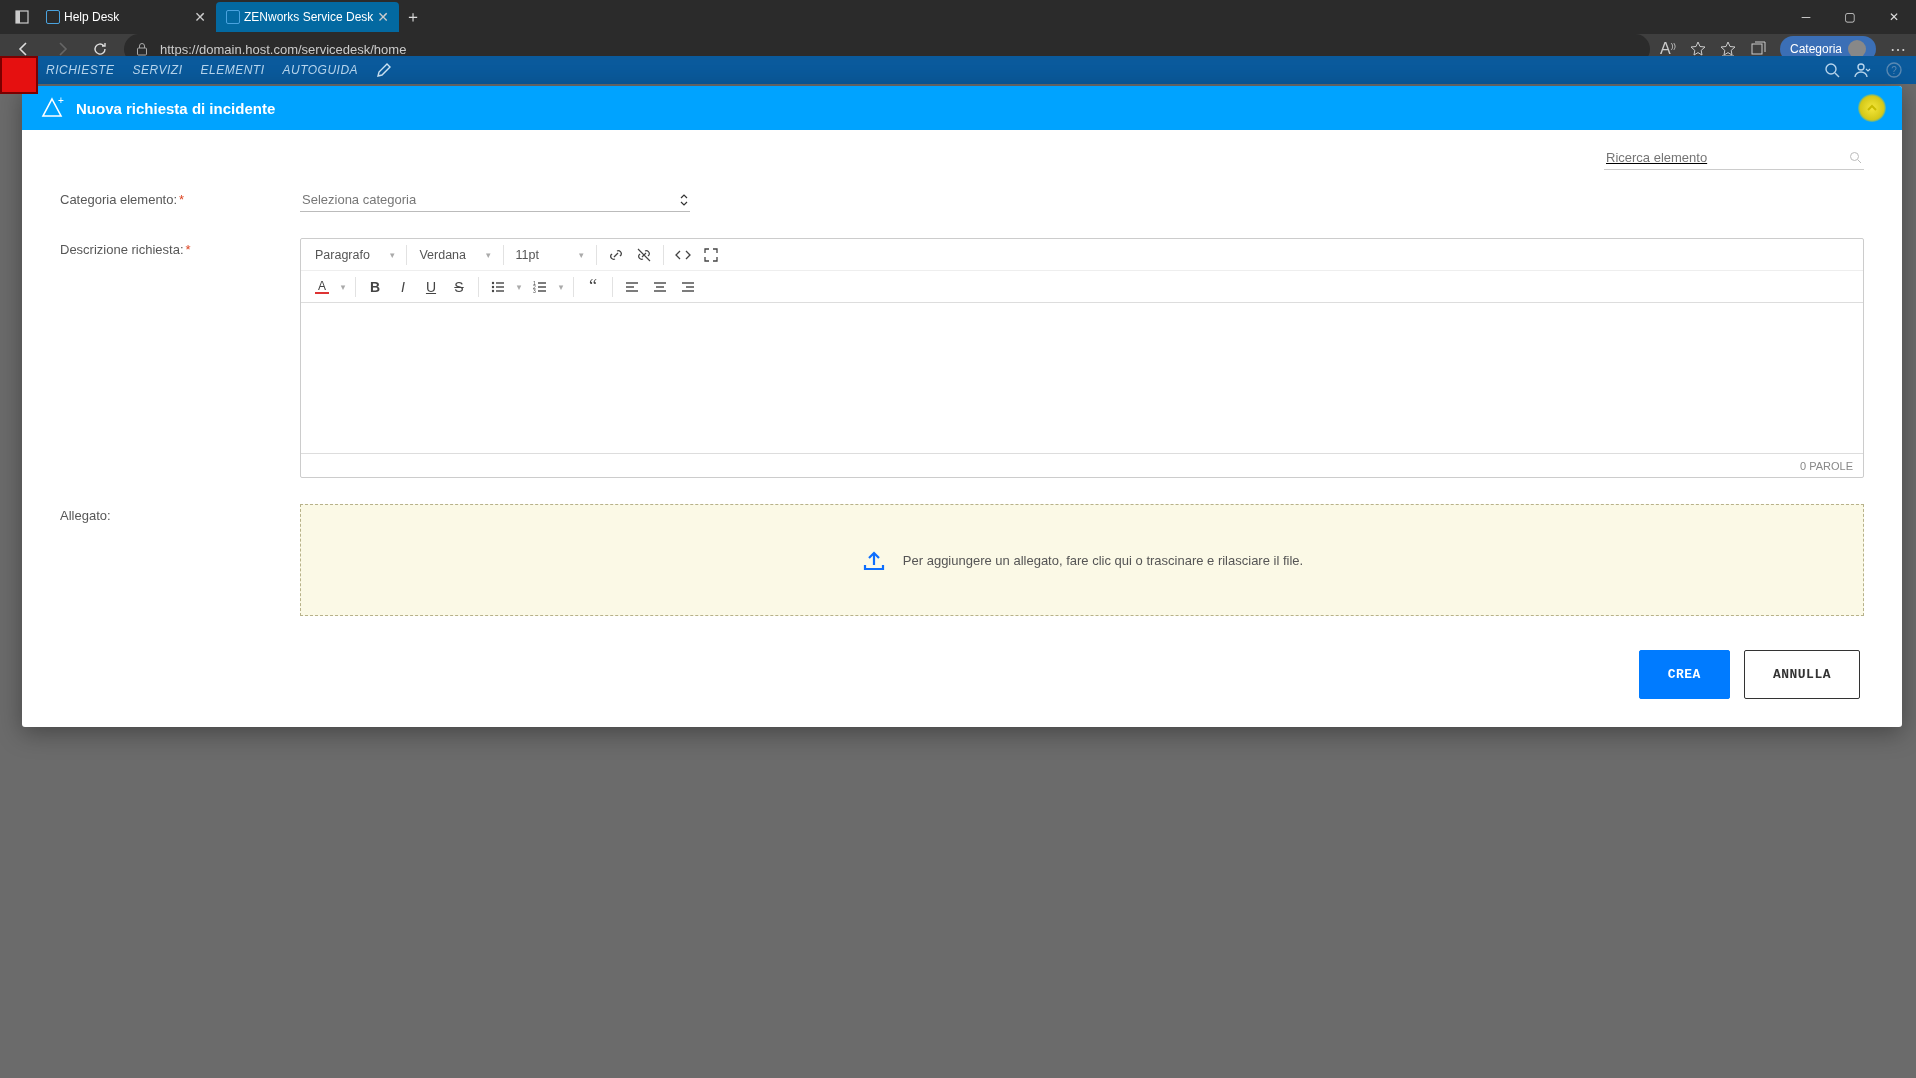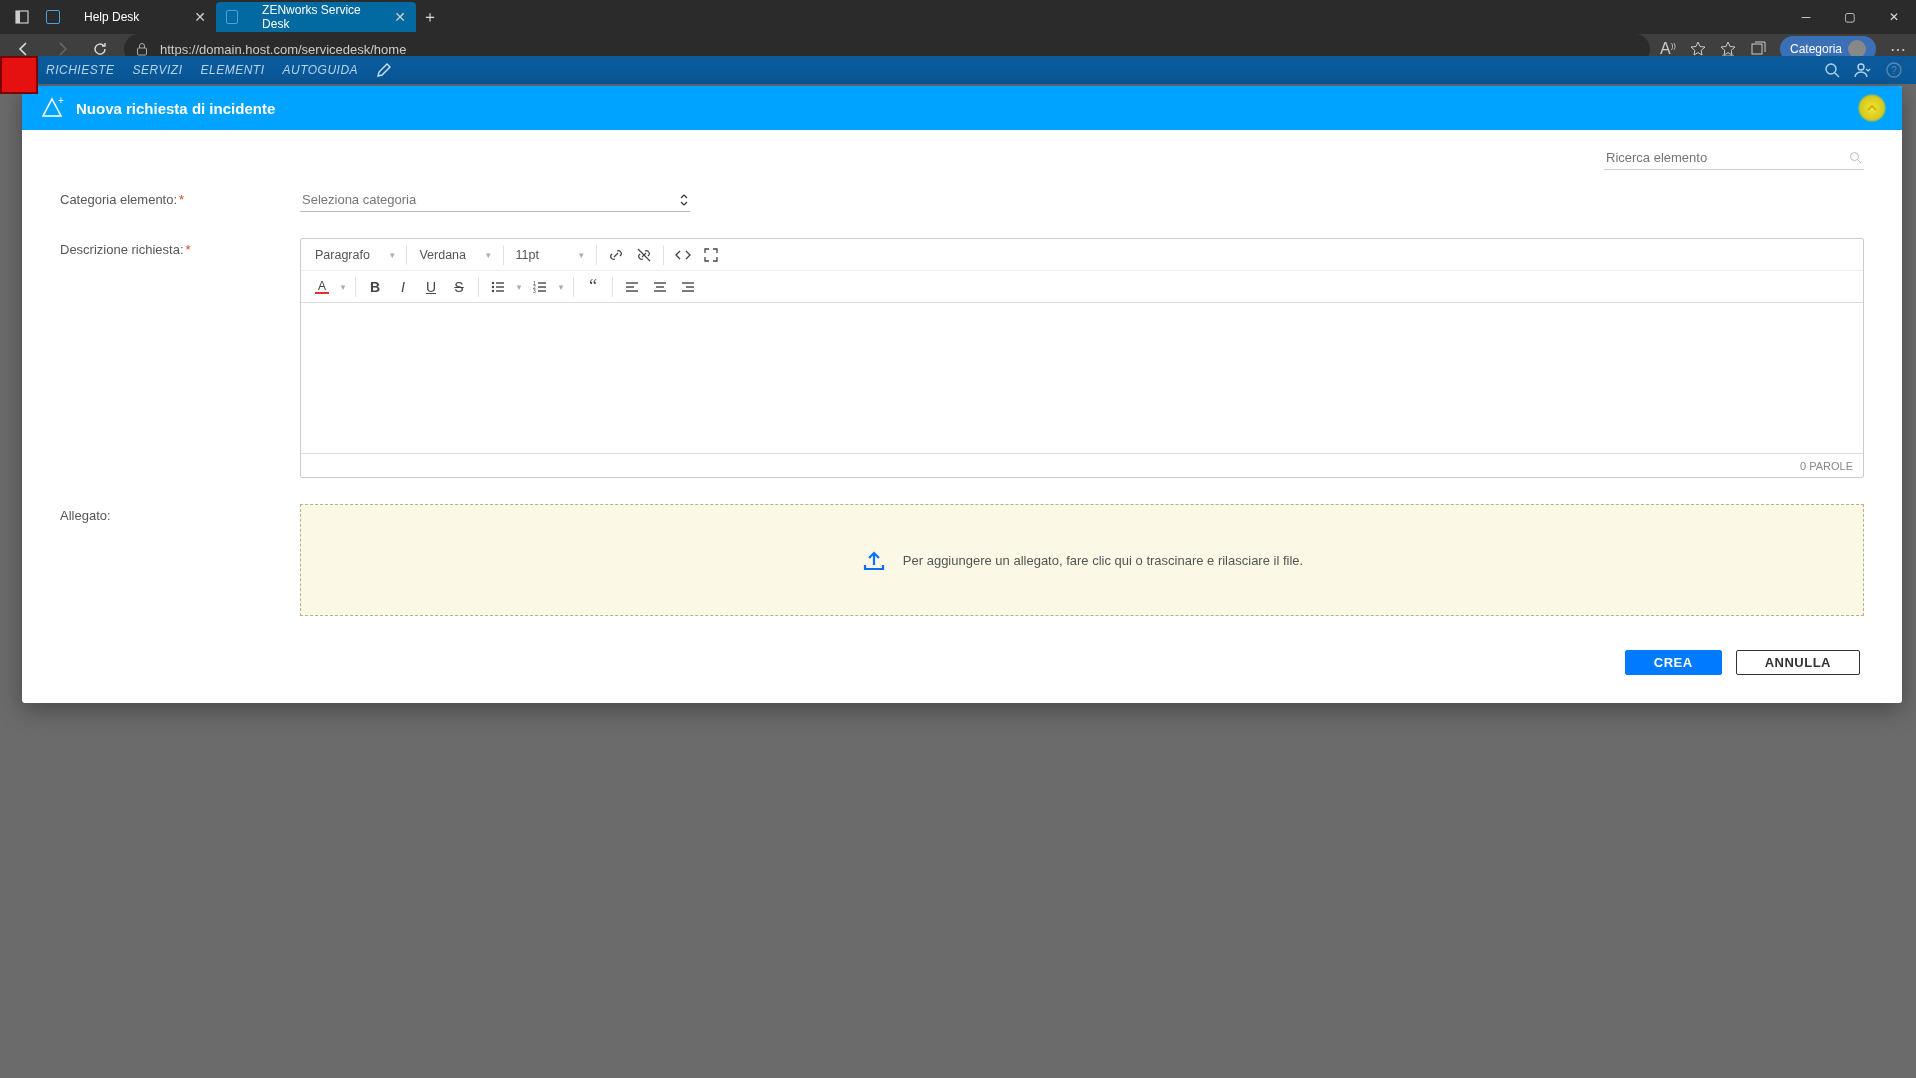--- a/index.html
+++ b/index.html
@@ -2,21 +2,21 @@
 <html><head>
 <meta charset="utf-8">
 <style>
 * { margin: 0; padding: 0; box-sizing: border-box; font-family: "Segoe UI", Arial, sans-serif; }
 html, body { width: 1916px; height: 1078px; overflow: hidden; background: #3a3a3a; }
 
 
 .browser-chrome { background: #2b2b2b; height: 56px; display: flex; flex-direction: column; }
 .tab-bar { height: 34px; display: flex; align-items: center; padding-left: 8px; }
 .tab-btn-square { width: 28px; height: 28px; display: flex; align-items: center; justify-content: center; color: #ddd; }
-.tab { height: 30px; display: flex; align-items: center; padding: 0 10px; gap: 24px; color: #fff; font-size: 12px; border-radius: 4px 4px 0 0; min-width: 180px; max-width: 200px; }
+.tab { height: 30px; display: flex; align-items: center; padding: 0 10px; gap: 4px; color: #fff; font-size: 12px; border-radius: 4px 4px 0 0; min-width: 180px; max-width: 200px; }
 .tab.active { background: #0369a1; }
 .tab .favicon { width: 14px; height: 14px; border: 1.5px solid #4aa3df; border-radius: 2px; }
 .tab .close { margin-left: auto; color: #ccc; font-size: 14px; }
 .new-tab { width: 28px; height: 28px; display: flex; align-items: center; justify-content: center; color: #ddd; font-size: 16px; }
 .window-controls { margin-left: auto; display: flex; height: 34px; }
 .window-controls div { width: 44px; display: flex; align-items: center; justify-content: center; color: #ddd; font-size: 12px; }
 .address-row { height: 40px; background: #3f3f3f; display: flex; align-items: center; padding: 0 10px; gap: 10px; }
 .nav-btn { width: 28px; height: 28px; display: flex; align-items: center; justify-content: center; color: #ccc; }
 .nav-btn.disabled { color: #666; }
 .url-bar { flex: 1; height: 30px; background: #2b2b2b; border-radius: 15px; display: flex; align-items: center; padding: 0 12px; color: #bbb; font-size: 13px; gap: 12px; }
@@ -38,21 +38,21 @@
 
 
 .modal { position: absolute; left: 22px; top: 86px; width: 1880px; background: #fff; border-radius: 3px; box-shadow: 0 6px 24px rgba(0,0,0,.35); }
 .modal-header { height: 44px; background: #00a3ff; display: flex; align-items: center; padding: 0 16px; color: #fff; border-radius: 3px 3px 0 0; position: relative; }
 .modal-header .hicon { width: 28px; height: 28px; display: flex; align-items: center; justify-content: center; margin-right: 10px; }
 .modal-header .title { font-size: 15px; font-weight: 600; }
 .modal-header .collapse { margin-left: auto; width: 28px; height: 28px; border-radius: 50%; background: radial-gradient(circle,#f5e63a 0%,#d4c818 60%,rgba(0,0,0,0) 75%); display: flex; align-items: center; justify-content: center; position: relative; }
 .modal-header .collapse svg { position: relative; z-index: 2; }
 
 .modal-body { padding: 16px 38px 28px 38px; }
-.search-row { display: flex; justify-content: flex-end; margin-bottom: 18px; }
+.search-row { display: flex; justify-content: flex-end; margin-bottom: 18px; text-decoration: underline; }
 .search-box { width: 260px; border-bottom: 1px solid #ccc; display: flex; align-items: center; padding: 4px 2px; }
 .search-box input { border: none; outline: none; flex: 1; font-size: 13px; color: #555; background: transparent; }
 .search-box .sicon { color: #bbb; }
 
 .form-row { display: flex; align-items: flex-start; margin-bottom: 26px; }
 .form-label { width: 240px; font-size: 13px; color: #575757; padding-top: 4px; }
 .form-label .req { color: #d42; margin-left: 2px; }
 .select-wrap { width: 390px; border-bottom: 1px solid #bbb; display: flex; align-items: center; padding: 4px 2px; color: #777; font-size: 13px; justify-content: space-between; }
 .select-wrap .caret { color: #333; font-size: 12px; }
 
@@ -69,21 +69,21 @@
 .editor-area { min-height: 150px; background: #fff; }
 .editor-footer { border-top: 1px solid #ddd; height: 24px; display: flex; align-items: center; justify-content: flex-end; padding: 0 10px; font-size: 11px; color: #888; }
 
 
 .attach-wrap { flex: 1; border: 1.5px dashed #b7b28a; background: #fbf9e6; height: 112px; display: flex; align-items: center; justify-content: center; gap: 16px; }
 .attach-wrap .upicon { color: #0d6efd; }
 .attach-wrap .atext { font-size: 13px; color: #555; }
 
 
 .modal-footer { display: flex; justify-content: flex-end; gap: 14px; padding-right: 4px; margin-top: 34px; }
-.btn { height: 25px; padding: 0 28px; font-size: 13px; font-weight: 600; letter-spacing: 0.5px; border-radius: 2px; display: flex; align-items: center; justify-content: center; cursor: pointer; }
+.btn { height: 49px; padding: 0 28px; font-size: 13px; font-weight: 600; letter-spacing: 0.5px; border-radius: 2px; display: flex; align-items: center; justify-content: center; cursor: pointer; font-family: Liberation Mono, monospace; }
 .btn-primary { background: #007bff; color: #fff; border: 1px solid #007bff; }
 .btn-secondary { background: #fff; color: #333; border: 1px solid #333; }
 
 svg { display: block; }
 </style>
 </head>
 <body>
 
 <div class="browser-chrome">
   <div class="tab-bar">

